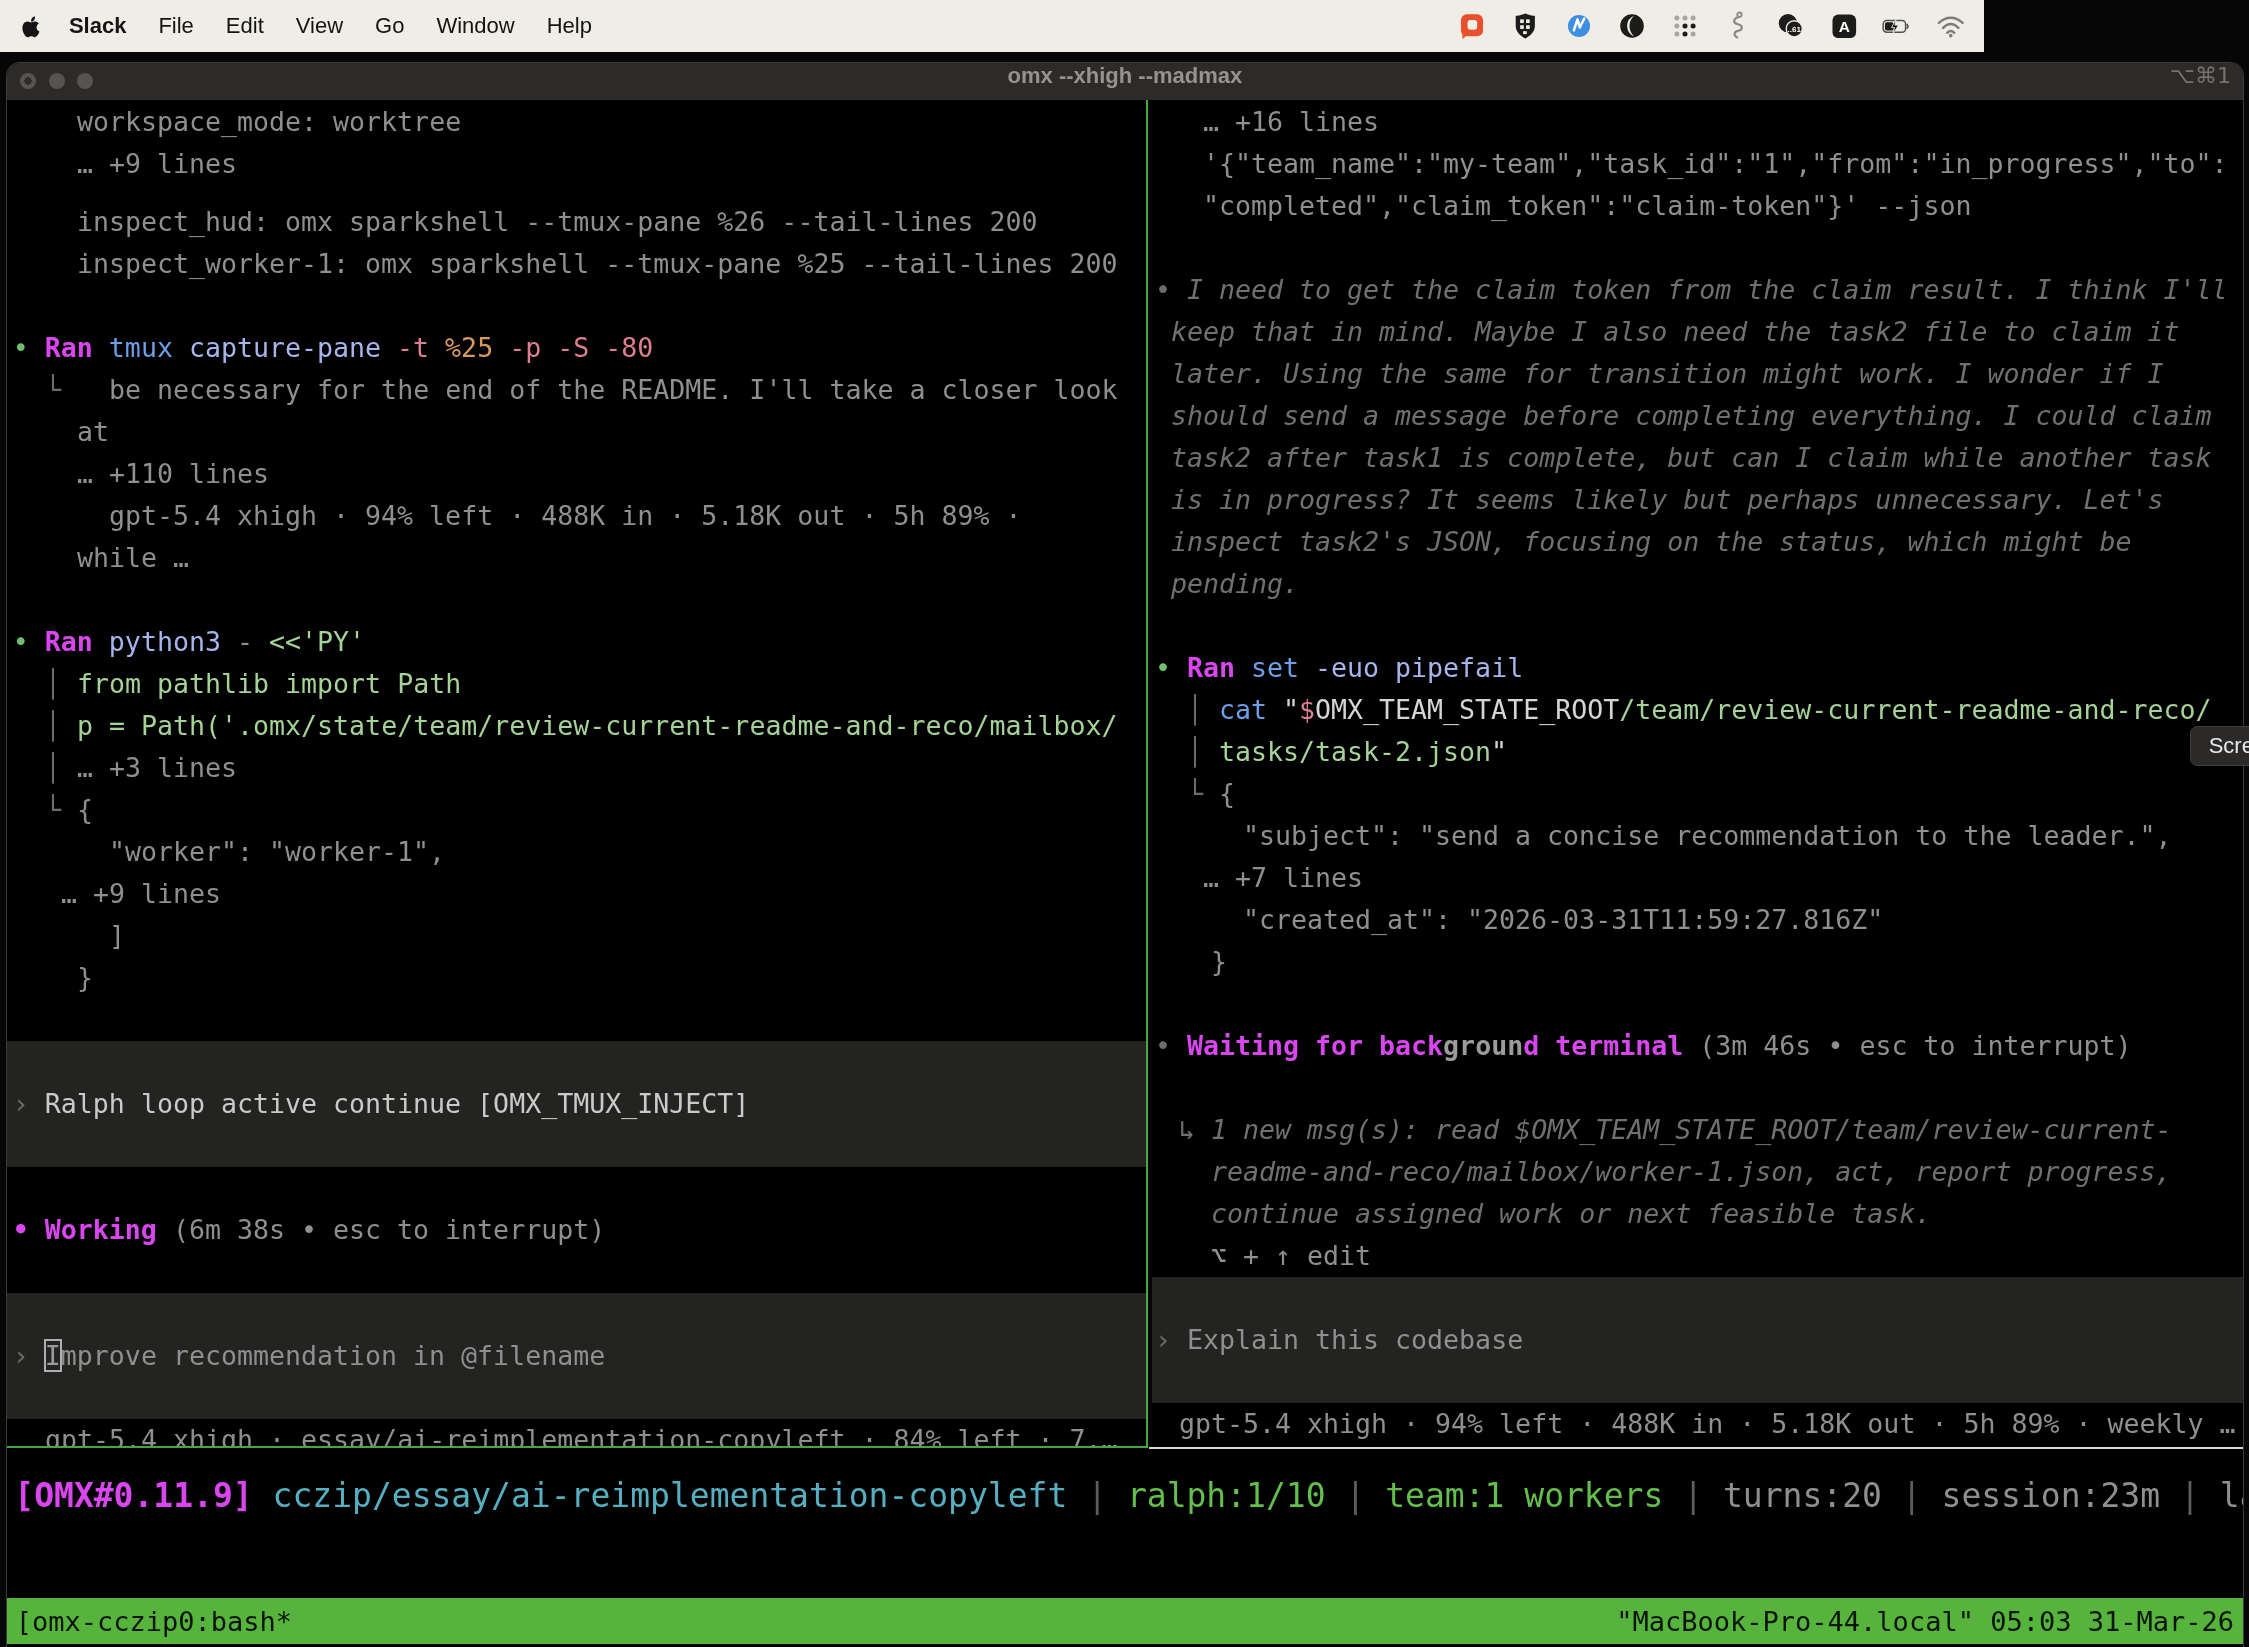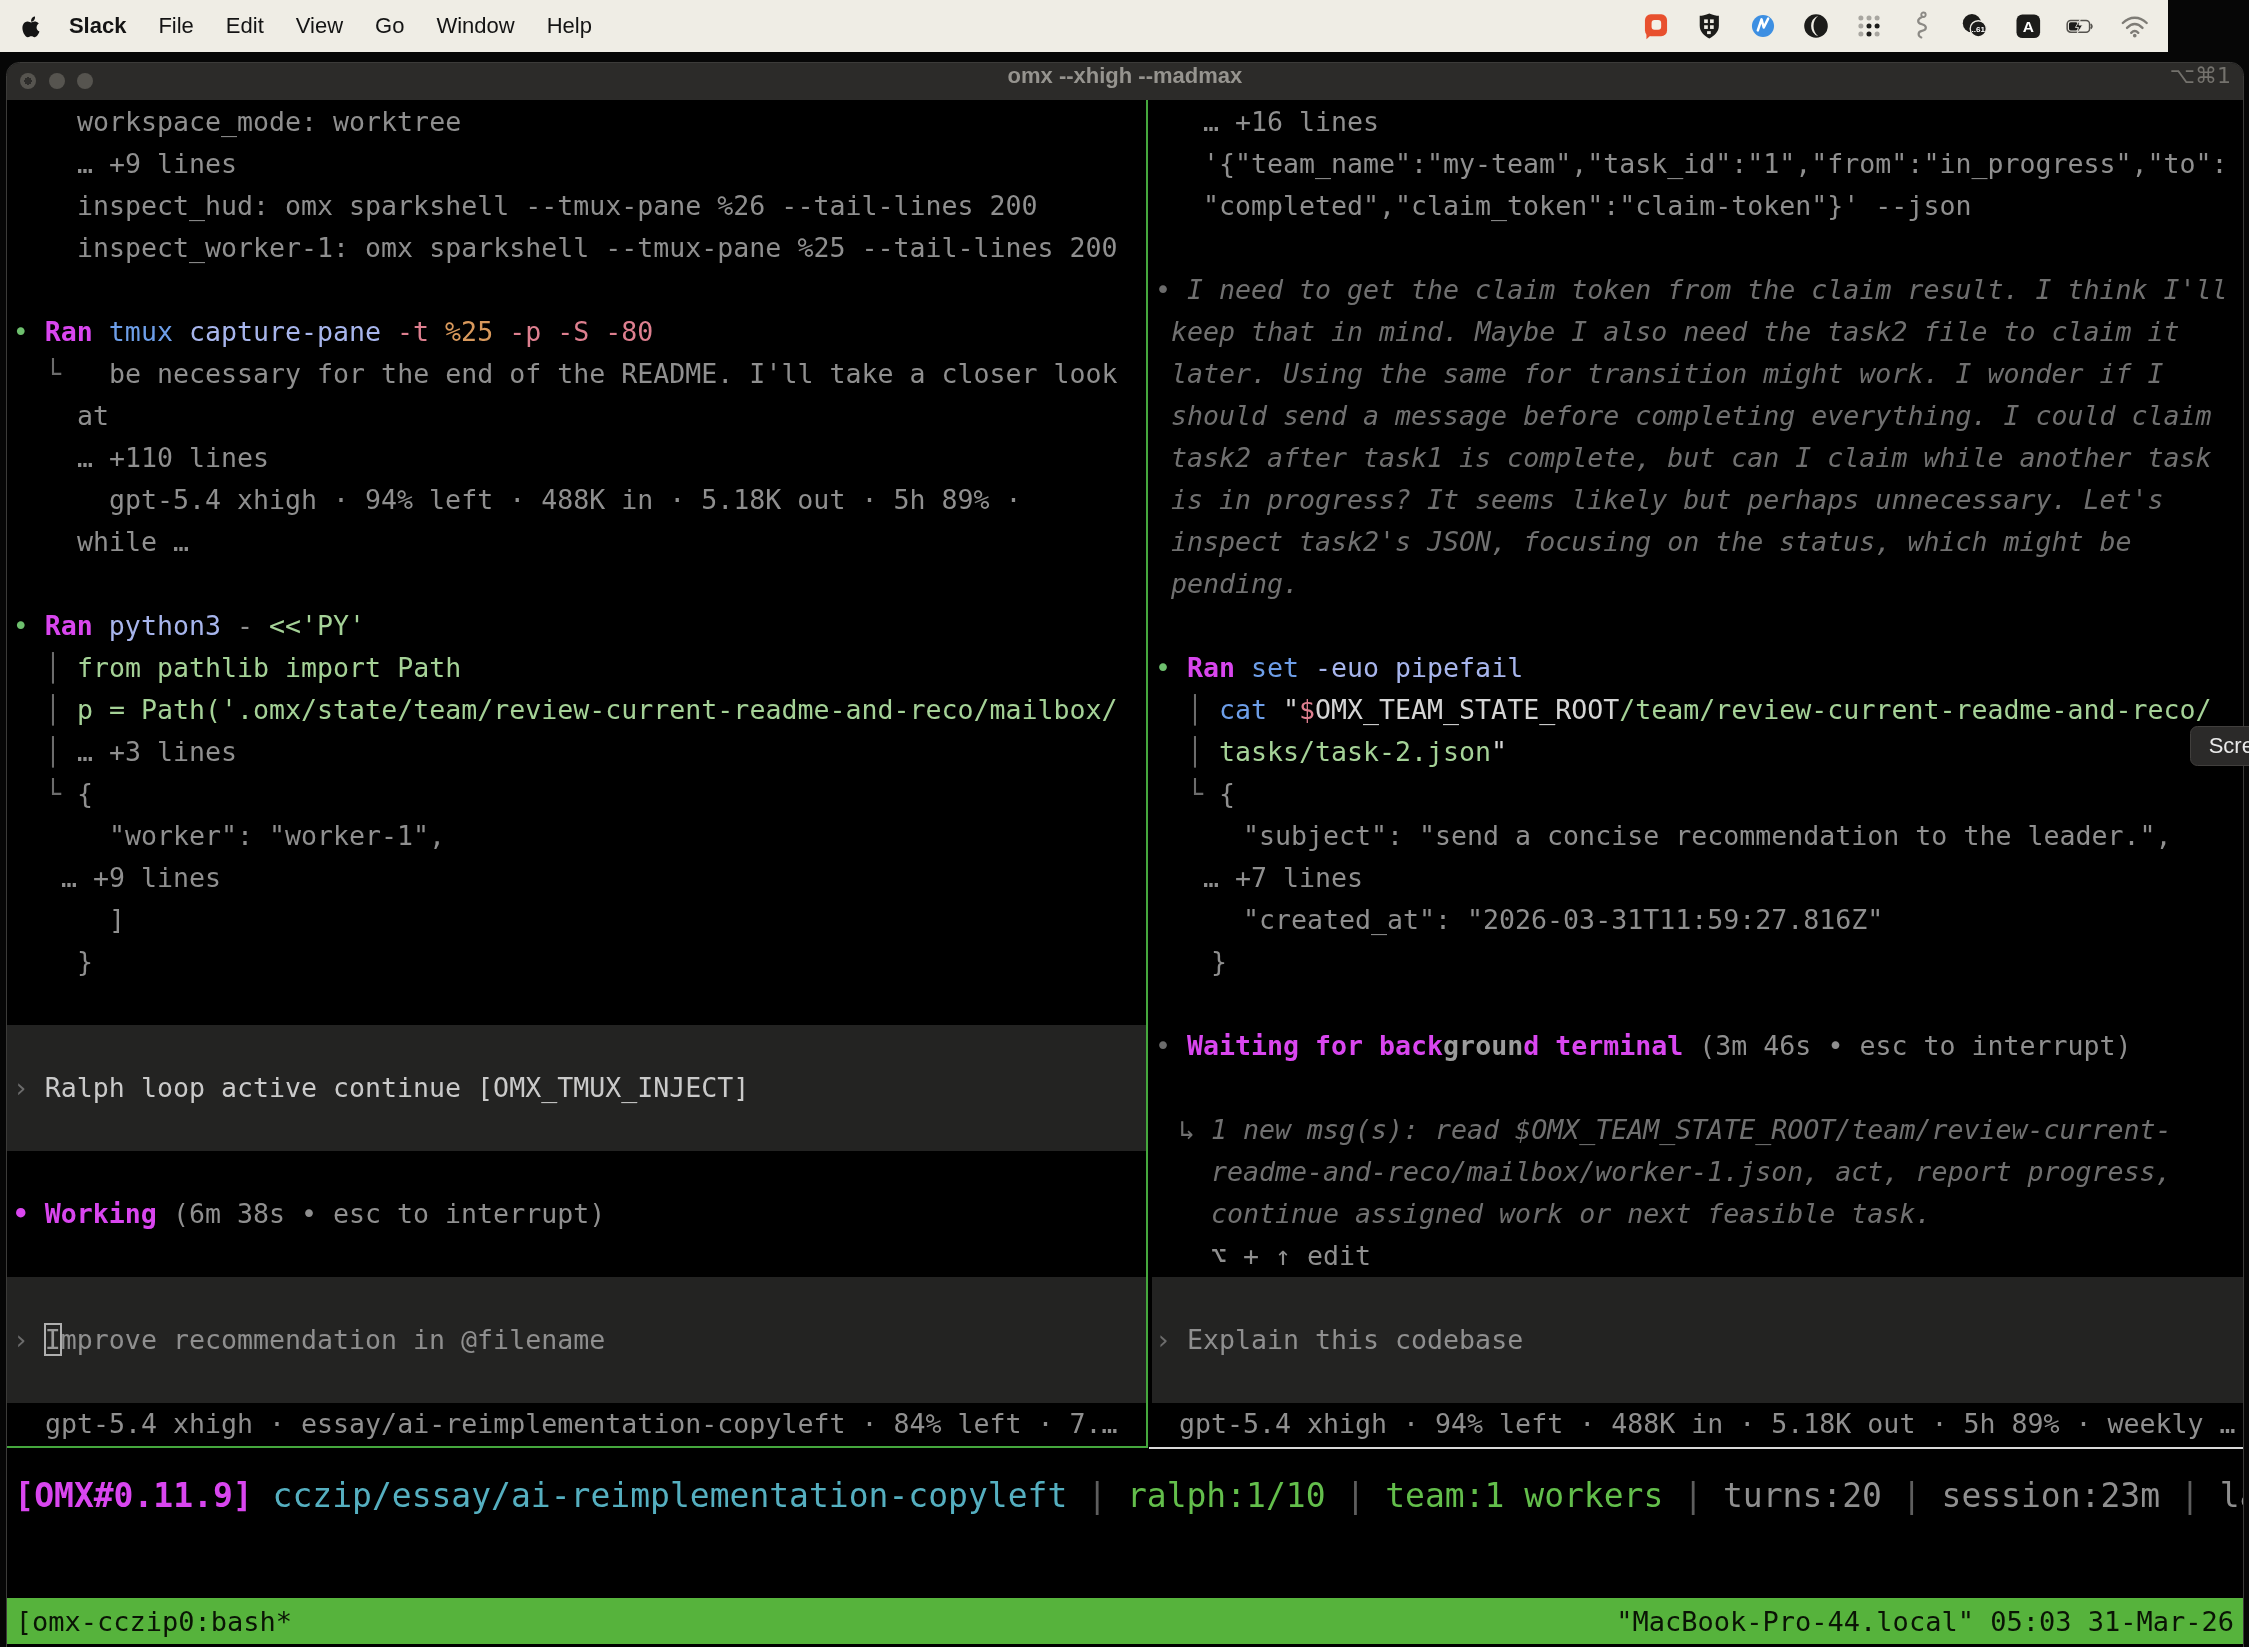--- a/index.html
+++ b/index.html
@@ -1,17 +1,17 @@
 <!DOCTYPE html>
 <html style="font-size:11.8px"><head>
 <meta charset="utf-8">
 <style>
   html,body{margin:0;padding:0;background:#060606;width:2250px;height:1648px;overflow:hidden;position:relative;}
   
-  .menubar{position:absolute;left:0;top:0;width:2168px;height:52px;background:#EFEDE5;display:flex;align-items:center;padding:0 19px;box-sizing:border-box;font-family:"Liberation Sans","DejaVu Sans",sans-serif;font-size:22px;color:#141414;}
+  .menubar{position:absolute;left:0;top:0;width:1984px;height:52px;background:#EFEDE5;display:flex;align-items:center;padding:0 19px;box-sizing:border-box;font-family:"Liberation Sans","DejaVu Sans",sans-serif;font-size:22px;color:#141414;}
   .apple{width:22px;height:25px;margin-right:5.9px;display:inline-flex;align-items:center;}
   .appname{font-weight:700;margin-left:22px;}
   .mitem{margin-left:32px;}
   .statusicons{margin-left:auto;display:flex;align-items:center;gap:23.6px;}
   .sicon{display:inline-flex;align-items:center;justify-content:center;width:29.5px;height:29.5px;}
   
   .window{position:absolute;left:5.9px;top:62px;width:2238px;height:1586px;background:#000;border:0.7px solid #3C3B39;border-radius:13.3px 13.3px 0 0;overflow:hidden;box-sizing:border-box;}
   .titlebar{position:absolute;left:0;top:0;width:100%;height:37px;background:#2C2B29;}
   .tlights{position:absolute;left:13.3px;top:10.3px;display:flex;gap:12.5px;}
   .tl{width:16px;height:16px;border-radius:50%;background:#56544F;}
@@ -146,21 +146,21 @@
       <span class="tl"></span>
       <span class="tl"></span>
     </span>
     <span class="wtitle">omx --xhigh --madmax</span>
     <span class="wshort">⌥⌘1</span>
   </div>
 
   <div class="pane" id="left-pane">
       <div class="trow" style="padding-left: 70px;"><span class="t-g">workspace_mode: worktree</span></div>
       <div class="trow" style="padding-left: 70px;"><span class="t-g">… +9 lines</span></div>
-      <div class="trow" style="padding-left: 70px;"><span class="t-g">inspect_hud: omx sparkshell --tmux-pane %26 --tail-lines 200</span></div>
+      <div class="trow" style="padding-left: 70px; margin-top: 16px;"><span class="t-g">inspect_hud: omx sparkshell --tmux-pane %26 --tail-lines 200</span></div>
       <div class="trow" style="padding-left: 70px;"><span class="t-g">inspect_worker-1: omx sparkshell --tmux-pane %25 --tail-lines 200</span></div>
       <div class="trow" style="padding-left: 5.9px;"></div>
       <div class="trow" style="padding-left: 5.9px;"><span class="t-gb">• </span><span class="t-w">Ran </span><span class="t-bl">tmux </span><span class="t-pw">capture-pane </span><span class="t-sa">-t </span><span class="t-or">%25 </span><span class="t-sa">-p </span><span class="t-sa">-S </span><span class="t-sa">-80</span></div>
       <div class="trow" style="padding-left: 38px;"><span class="t-dg">└   </span><span class="t-g">be necessary for the end of the README. I'll take a closer look</span></div>
       <div class="trow" style="padding-left: 70px;"><span class="t-g">at</span></div>
       <div class="trow" style="padding-left: 70px;"><span class="t-g">… +110 lines</span></div>
       <div class="trow" style="padding-left: 102px;"><span class="t-g">gpt-5.4 xhigh · 94% left · 488K in · 5.18K out · 5h 89% ·</span></div>
       <div class="trow" style="padding-left: 70px;"><span class="t-g">while …</span></div>
       <div class="trow" style="padding-left: 5.9px;"></div>
       <div class="trow" style="padding-left: 5.9px;"><span class="t-gb">• </span><span class="t-w">Ran </span><span class="t-pw">python3 </span><span class="t-g">- </span><span class="t-gn">&lt;&lt;'PY'</span></div>

